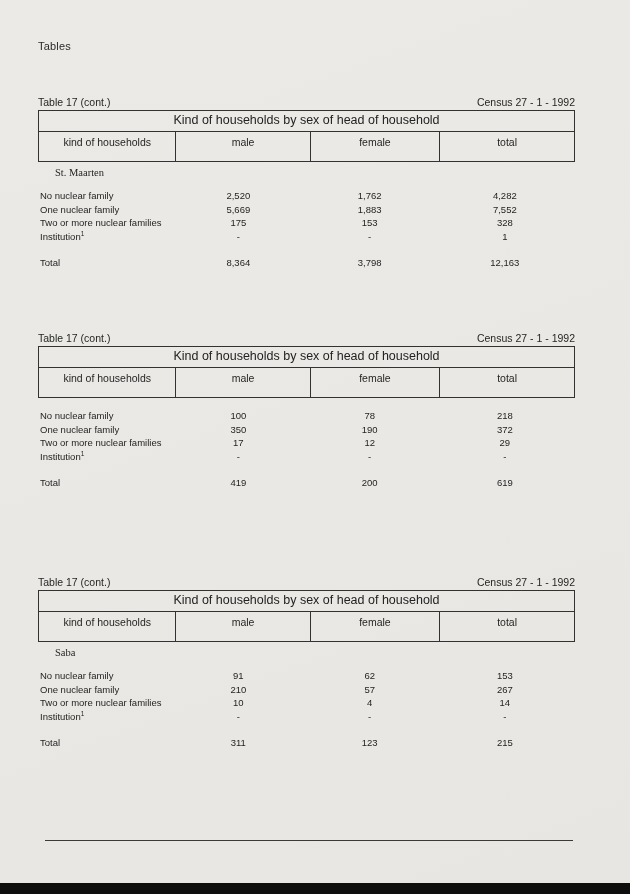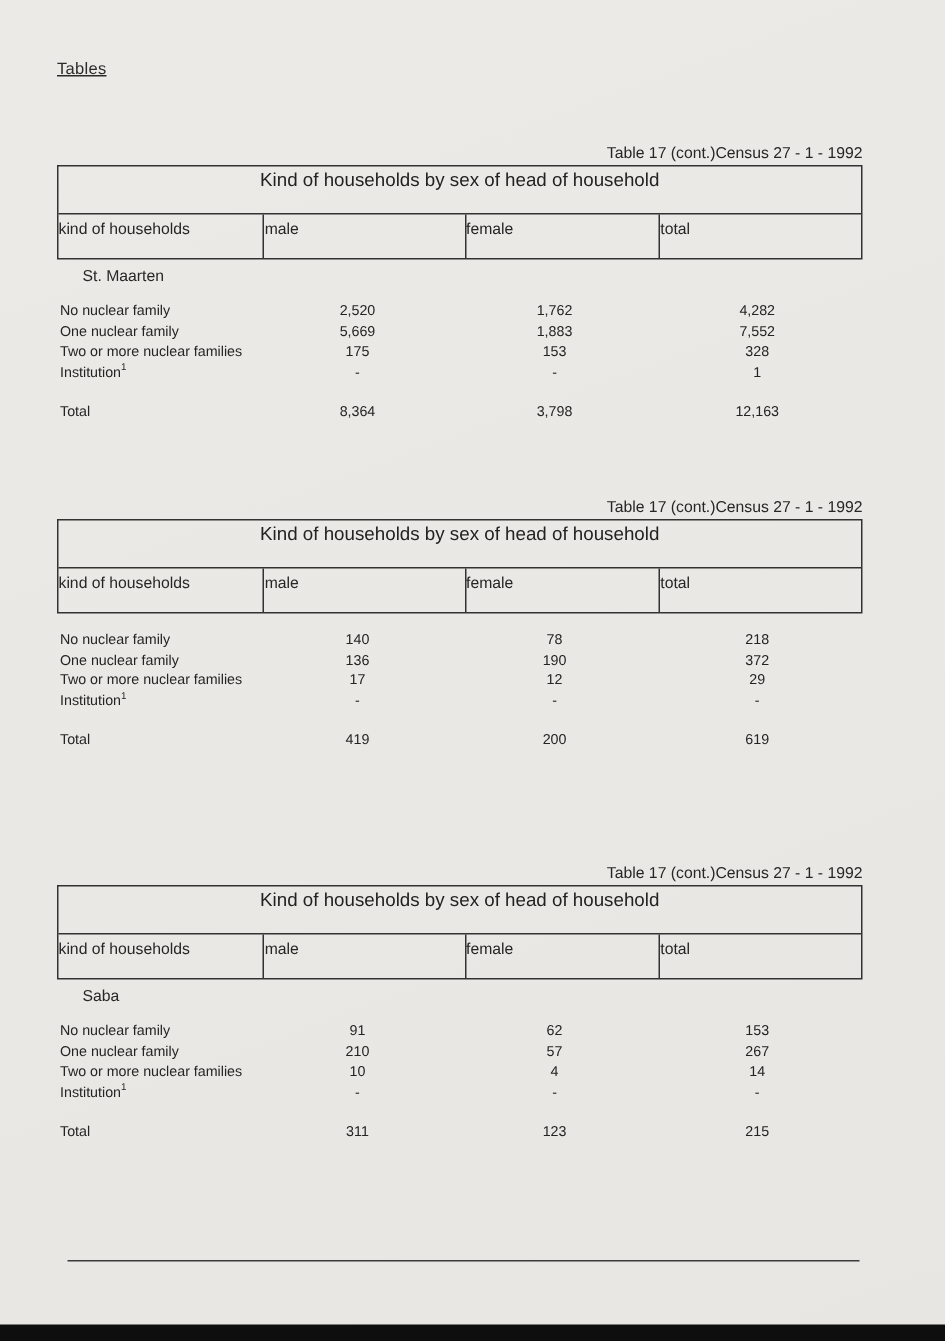--- a/index.html
+++ b/index.html
@@ -6,42 +6,42 @@
   .page{
     position:relative;
     width:630px;height:894px;
     background:linear-gradient(160deg,#ebeae7 0%,#e9e8e4 55%,#e7e6e2 100%);
     font-family:"Liberation Sans", sans-serif;
     color:#242424;
     overflow:hidden;
   }
   .page-heading{
     position:absolute;left:38px;top:40px;
-    font-size:11px;letter-spacing:.2px;color:#2b2b2b;text-decoration:underline;
+    font-size:11px;letter-spacing:.2px;color:#2b2b2b;
   }
   .table-section{position:absolute;left:38px;width:537px;}
   .sec1{top:96px;}
   .sec2{top:332px;}
   .sec3{top:576px;}
   .meta{
-    display:flex;justify-content:flex-end;align-items:flex-end;
+    display:flex;justify-content:space-between;align-items:flex-end;
     font-size:10.5px;color:#262626;margin-bottom:2px;
   }
   .box{border:1.5px solid #323232;background:transparent;}
   .box-title{
     text-align:center;font-size:12.5px;color:#222;
-    padding:2px 0 15px;border-bottom:1.5px solid #323232;
+    padding:2px 0 4px;border-bottom:1.5px solid #323232;
   }
   .box-head{display:grid;grid-template-columns:25.5% 25.1% 24.2% 25.2%;}
   .box-head .hcell{
-    text-align:left;font-size:10.5px;color:#262626;
+    text-align:center;font-size:10.5px;color:#262626;
     padding:4px 0 13px;
   }
   .box-head .hcell + .hcell{border-left:1.5px solid #323232;}
-  .region-label{font-size:10.5px;color:#262626;margin:5px 0 0 17px;}
+  .region-label{font-size:10.5px;color:#262626;margin:5px 0 0 17px;font-family:Liberation Serif, serif;}
   .rows{margin-top:11px;}
   .trow{
     display:grid;grid-template-columns:25.5% 25.1% 24.2% 25.2%;
     font-size:9.5px;line-height:13.5px;color:#242424;
   }
   .trow .rlabel{padding-left:2px;white-space:nowrap;}
   .trow .num{text-align:center;font-variant-numeric:tabular-nums;}
   .num.male{padding-right:8px;}
   .num.female{padding-right:10px;}
   .num.total{padding-right:5px;}
@@ -129,27 +129,27 @@
       <div class="box-head">
         <div class="hcell">kind of households</div>
         <div class="hcell">male</div>
         <div class="hcell">female</div>
         <div class="hcell">total</div>
       </div>
     </div>
     <div class="rows">
       <div class="trow">
         <span class="rlabel">No nuclear family</span>
-        <span class="num male">140</span>
+        <span class="num male">100</span>
         <span class="num female">78</span>
         <span class="num total">218</span>
       </div>
       <div class="trow">
         <span class="rlabel">One nuclear family</span>
-        <span class="num male">136</span>
+        <span class="num male">350</span>
         <span class="num female">190</span>
         <span class="num total">372</span>
       </div>
       <div class="trow">
         <span class="rlabel">Two or more nuclear families</span>
         <span class="num male">17</span>
         <span class="num female">12</span>
         <span class="num total">29</span>
       </div>
       <div class="trow">

